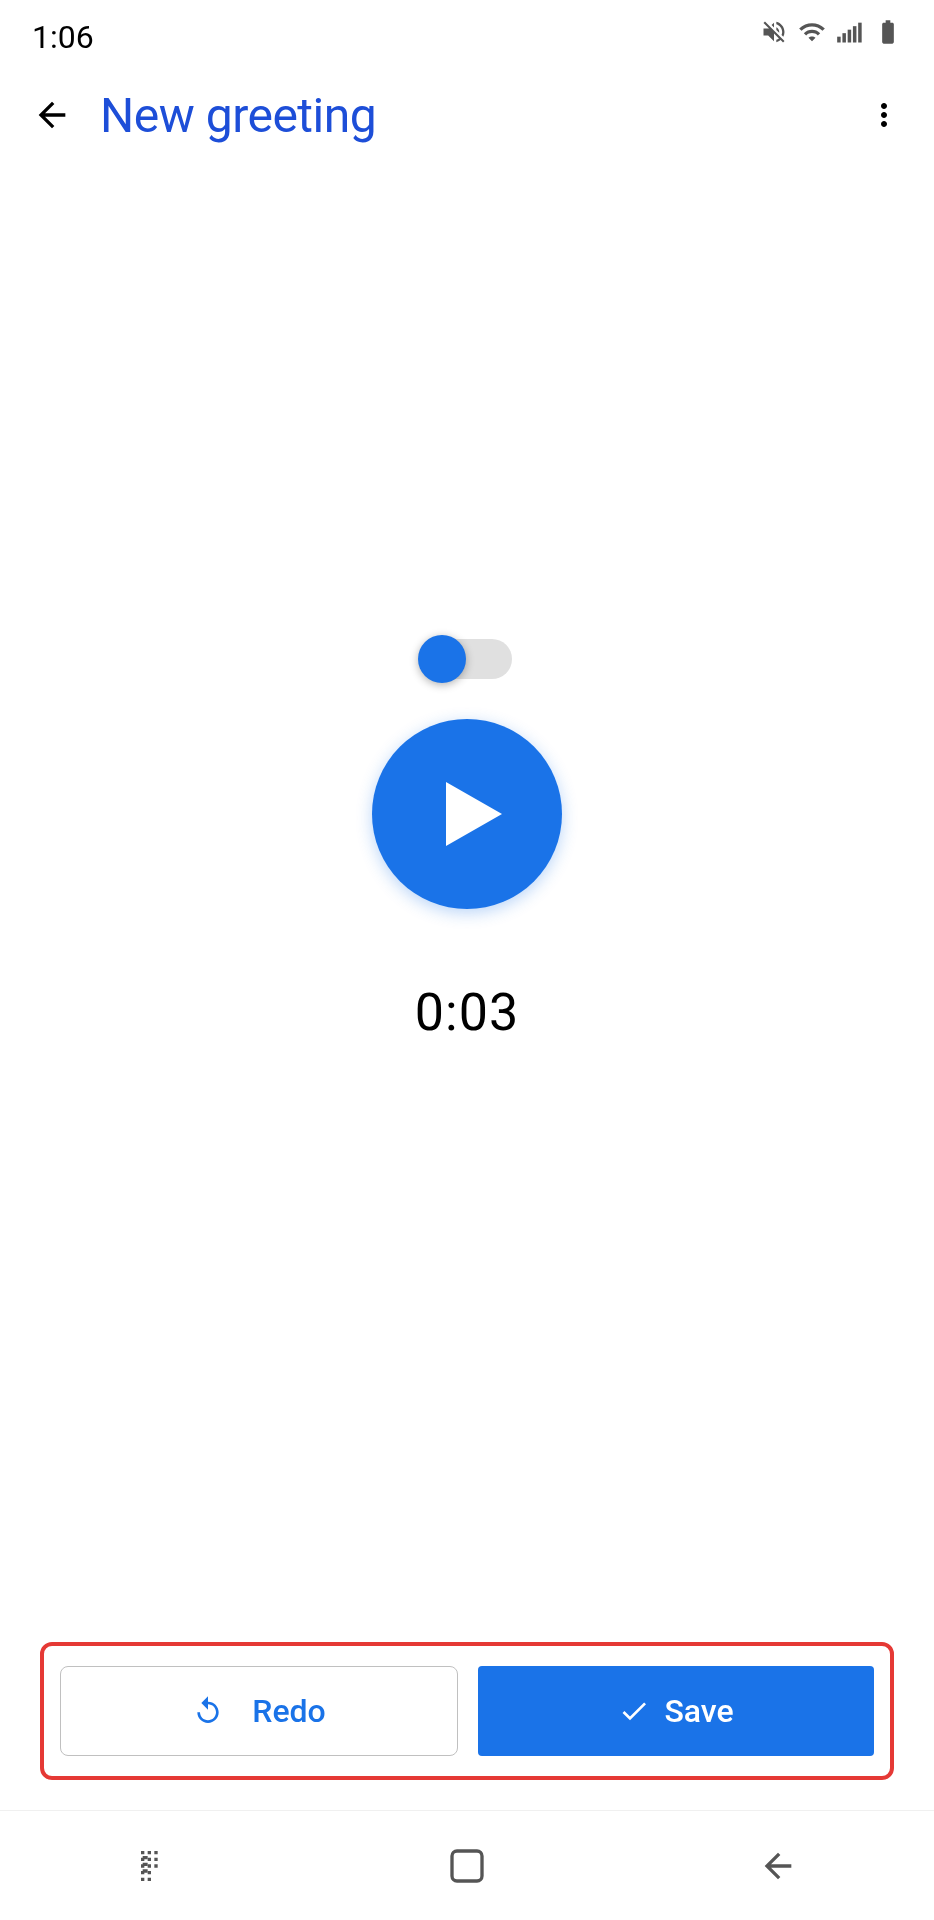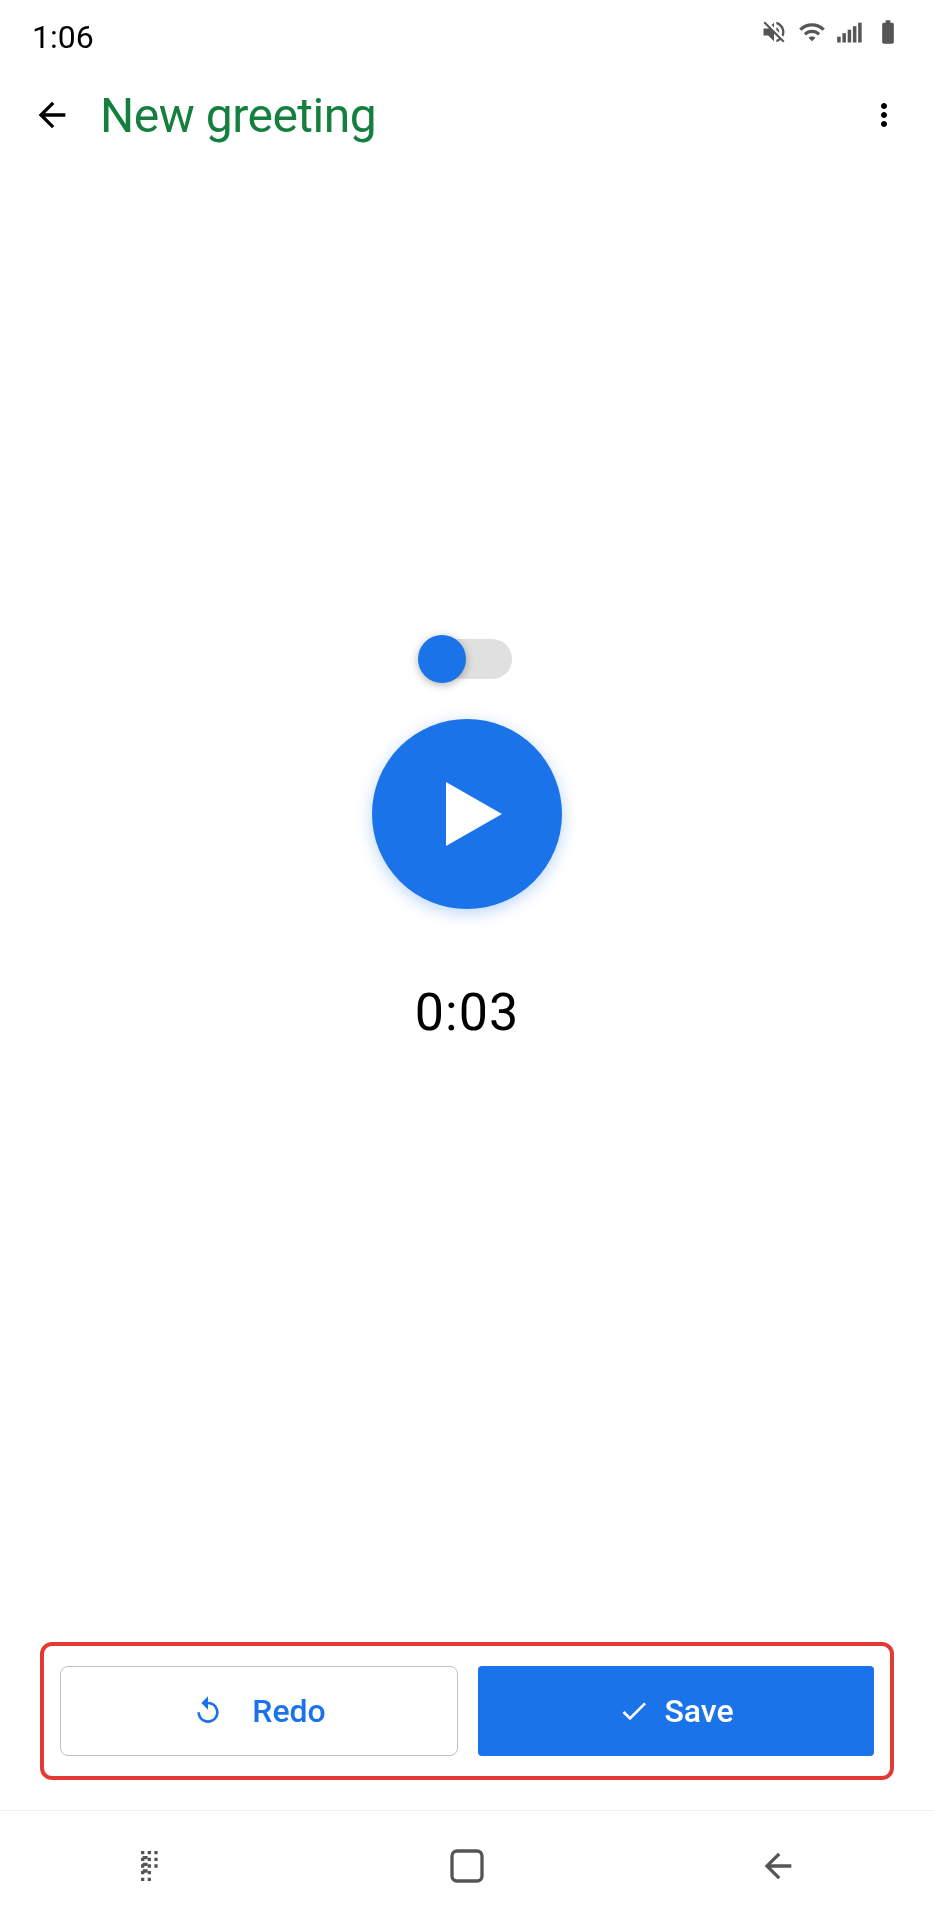--- a/index.html
+++ b/index.html
@@ -62,21 +62,21 @@
       cursor: pointer;
       padding: 8px;
       display: flex;
       align-items: center;
       justify-content: center;
     }
 
     .app-bar-title {
       font-size: 48px;
       font-weight: 400;
-      color: #15803d;
+      color: #1d4ed8;
       letter-spacing: -0.5px;
     }
 
     .more-button {
       background: none;
       border: none;
       cursor: pointer;
       padding: 8px;
       display: flex;
       align-items: center;

